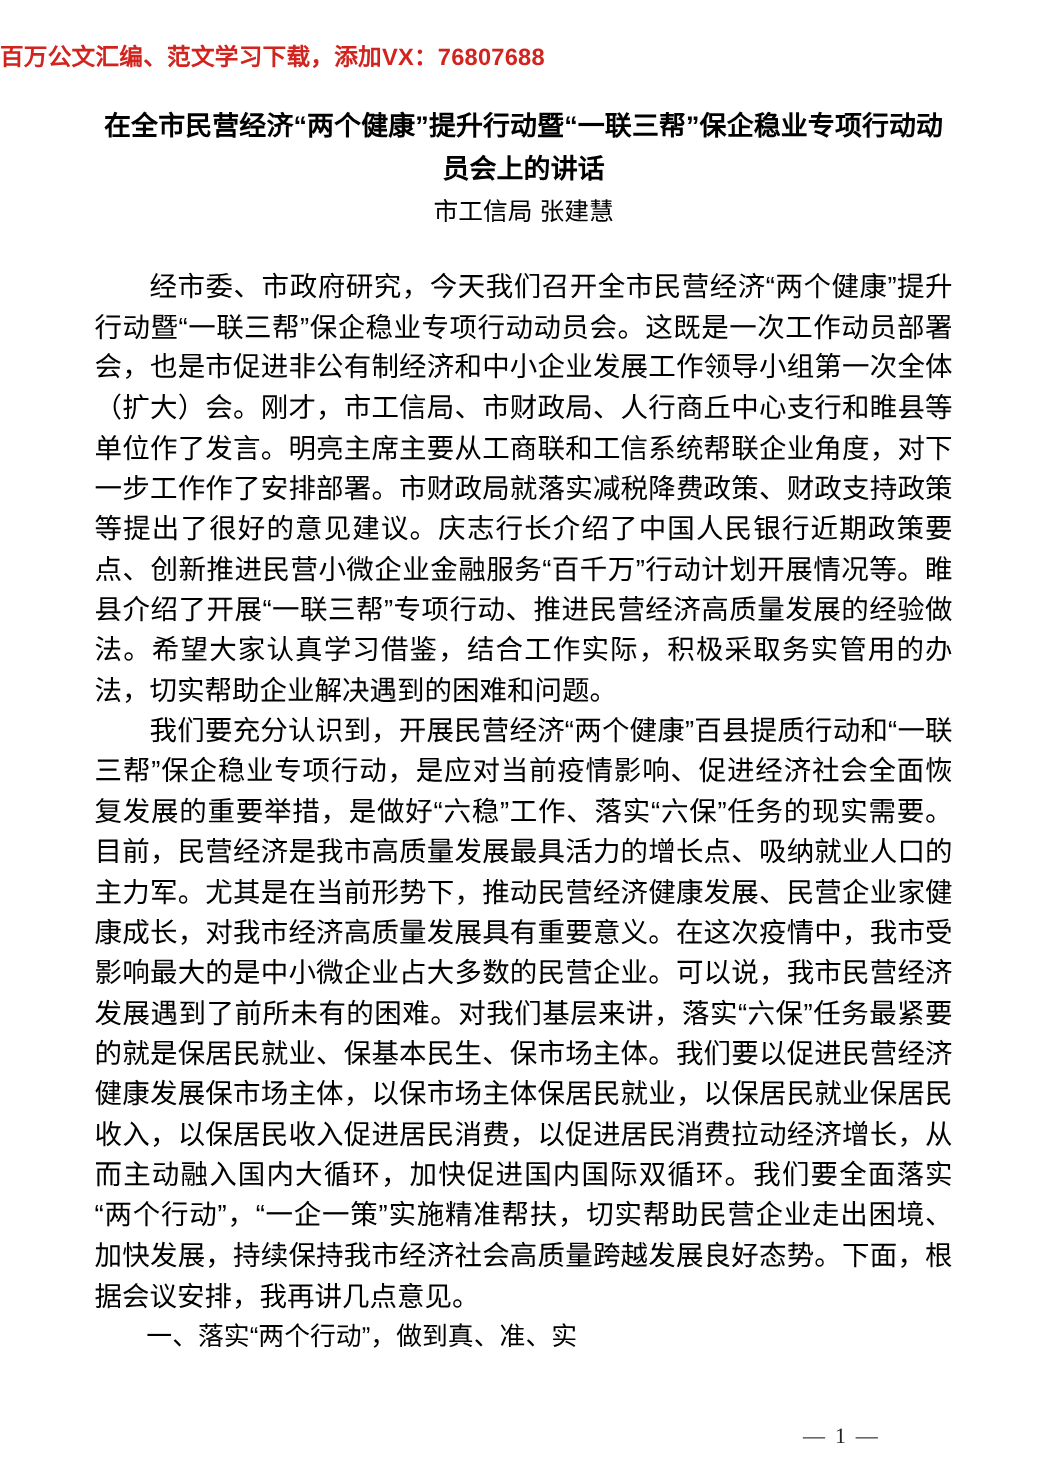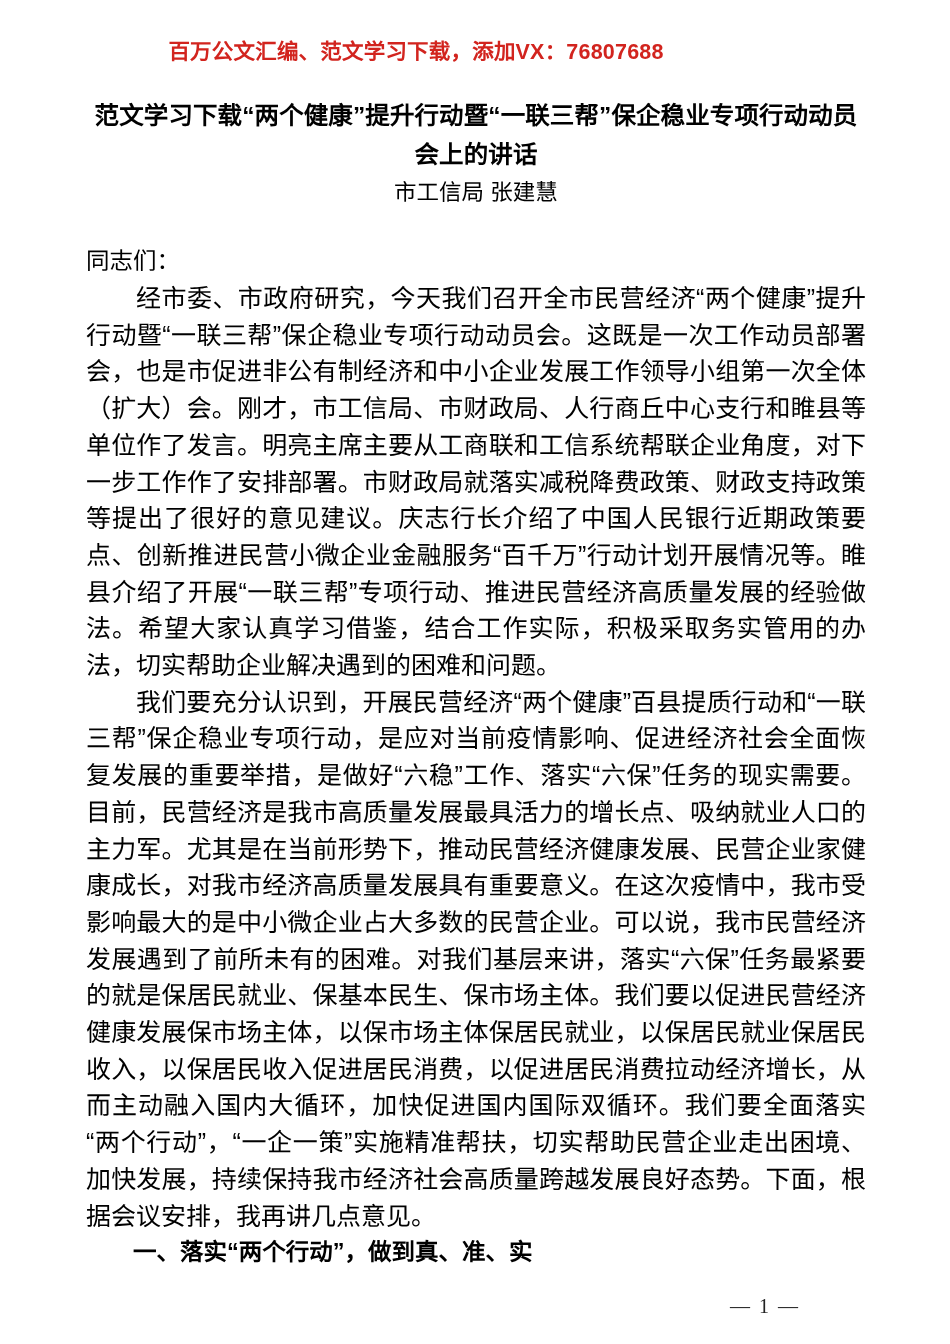--- a/index.html
+++ b/index.html
@@ -21,21 +21,21 @@
     color: #000000;
     -webkit-font-smoothing: antialiased;
   }
 
   
   .promo-header {
     position: absolute;
     top: 42px;
     left: 0;
     width: 832px;
-    text-align: center;
+    text-align: left;
     color: #d2241e;
     font-size: 21.5px;
     font-weight: 700;
     letter-spacing: 0.2px;
     white-space: nowrap;
     line-height: 1;
   }
 
   
   .doc {
@@ -93,21 +93,21 @@
     text-align: justify;
     text-justify: inter-ideograph;
     text-indent: 2em;
     letter-spacing: 0;
   }
 
   .section-heading {
     margin: 0;
     padding: 0;
     font-size: 23.5px;
-    font-weight: 700;
+    font-weight: 400;
     line-height: 36.7px;
     text-align: left;
     text-indent: 2em;
   }
 
   
   .gap-salutation { height: 16px; }
 
   
   .page-footer {
@@ -129,29 +129,28 @@
 </style>
 </head>
 <body>
 
 <div class="page">
 
   <div class="promo-header">百万公文汇编、范文学习下载，添加VX：76807688</div>
 
   <div class="doc">
 
-    <h1 class="doc-title">范文学习下载“两个健康”提升行动暨“一联三帮”保企稳业专项行动动员会上的讲话</h1>
+    <h1 class="doc-title">在全市民营经济“两个健康”提升行动暨“一联三帮”保企稳业专项行动动员会上的讲话</h1>
 
     <div class="byline">市工信局  张建慧</div>
 
 
     <div class="gap-salutation"></div>
     <div class="gap-salutation"></div>
 
-    <p class="salutation">同志们：</p>
 
     <p class="body-para">经市委、市政府研究，今天我们召开全市民营经济“两个健康”提升行动暨“一联三帮”保企稳业专项行动动员会。这既是一次工作动员部署会，也是市促进非公有制经济和中小企业发展工作领导小组第一次全体（扩大）会。刚才，市工信局、市财政局、人行商丘中心支行和睢县等单位作了发言。明亮主席主要从工商联和工信系统帮联企业角度，对下一步工作作了安排部署。市财政局就落实减税降费政策、财政支持政策等提出了很好的意见建议。庆志行长介绍了中国人民银行近期政策要点、创新推进民营小微企业金融服务“百千万”行动计划开展情况等。睢县介绍了开展“一联三帮”专项行动、推进民营经济高质量发展的经验做法。希望大家认真学习借鉴，结合工作实际，积极采取务实管用的办法，切实帮助企业解决遇到的困难和问题。</p>
 
     <p class="body-para">我们要充分认识到，开展民营经济“两个健康”百县提质行动和“一联三帮”保企稳业专项行动，是应对当前疫情影响、促进经济社会全面恢复发展的重要举措，是做好“六稳”工作、落实“六保”任务的现实需要。目前，民营经济是我市高质量发展最具活力的增长点、吸纳就业人口的主力军。尤其是在当前形势下，推动民营经济健康发展、民营企业家健康成长，对我市经济高质量发展具有重要意义。在这次疫情中，我市受影响最大的是中小微企业占大多数的民营企业。可以说，我市民营经济发展遇到了前所未有的困难。对我们基层来讲，落实“六保”任务最紧要的就是保居民就业、保基本民生、保市场主体。我们要以促进民营经济健康发展保市场主体，以保市场主体保居民就业，以保居民就业保居民收入，以保居民收入促进居民消费，以促进居民消费拉动经济增长，从而主动融入国内大循环，加快促进国内国际双循环。我们要全面落实“两个行动”，“一企一策”实施精准帮扶，切实帮助民营企业走出困境、加快发展，持续保持我市经济社会高质量跨越发展良好态势。下面，根据会议安排，我再讲几点意见。</p>
 
     <p class="section-heading">一、落实“两个行动”，做到真、准、实</p>
 
   </div>
 
   <div class="page-footer">

